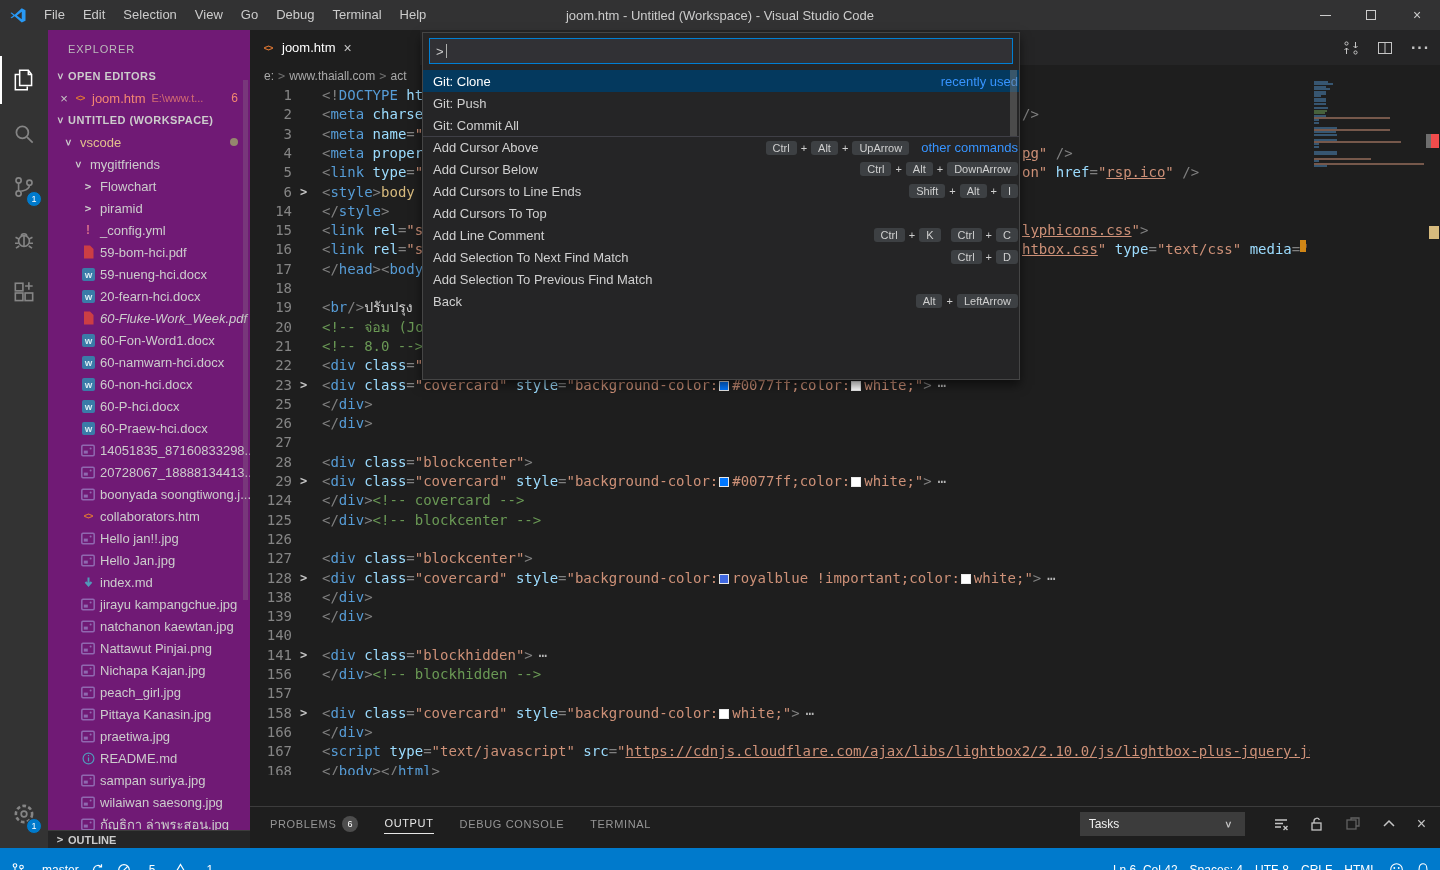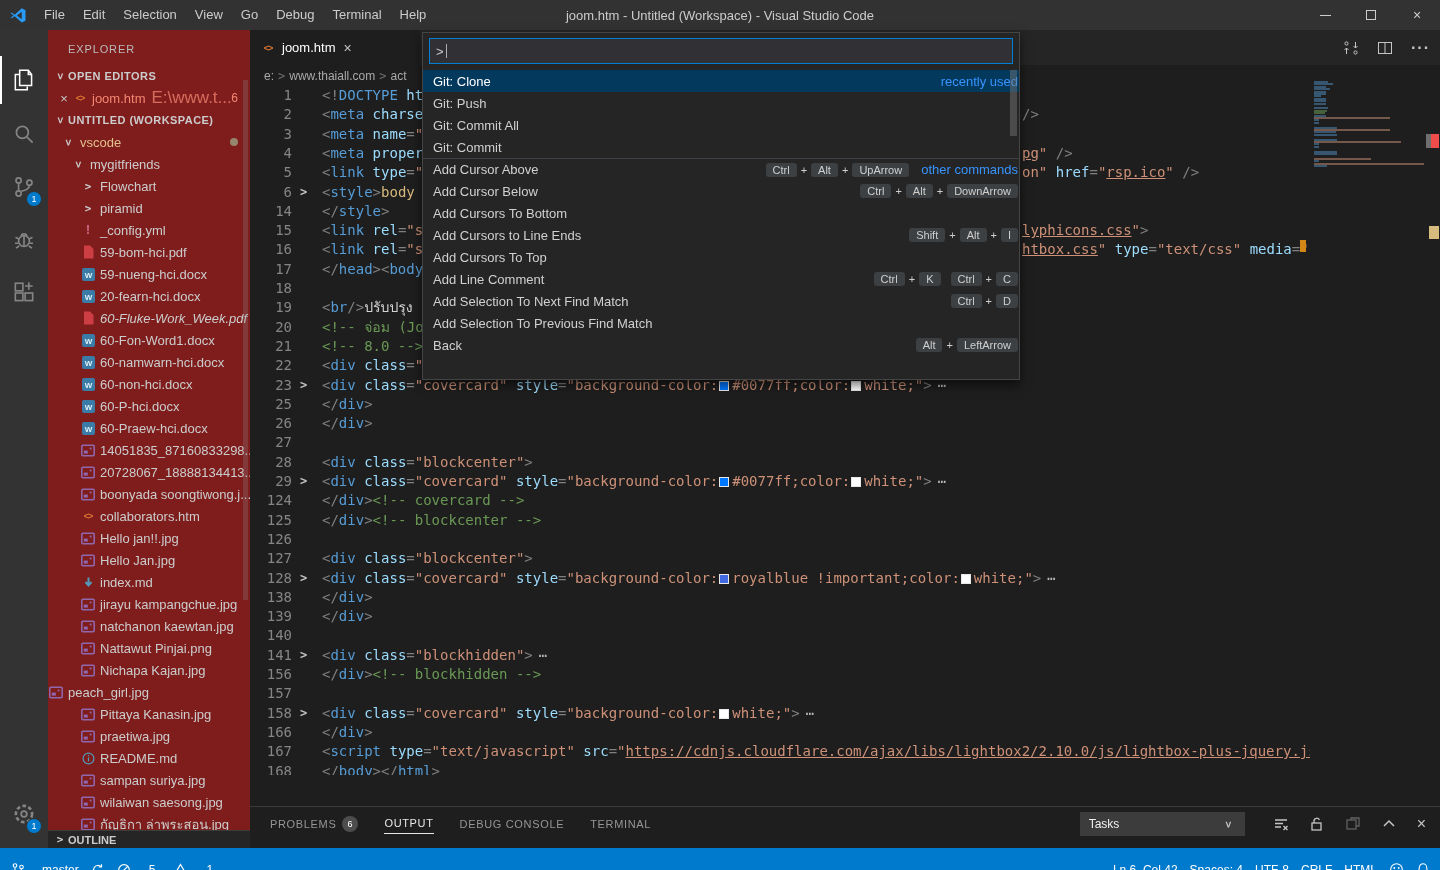--- a/index.html
+++ b/index.html
@@ -16,29 +16,29 @@
   .wb-min { width:11px; border-top:1px solid #cccccc; display:inline-block; }
   .wb-max { width:10px; height:10px; border:1px solid #cccccc; display:inline-block; }
 
   
   .activitybar { position:absolute; left:0; top:30px; width:48px; height:818px; background:#333333; z-index:30; }
   .ab-item { position:absolute; left:0; width:48px; height:48px; display:flex; align-items:center; justify-content:center; }
   .ab-active-border { position:absolute; left:0; top:0; width:2px; height:48px; background:#ffffff; }
   .ab-badge { position:absolute; right:6px; bottom:4px; min-width:16px; height:16px; border-radius:9px; background:#007acc; color:#ffffff; font-size:9px; display:flex; align-items:center; justify-content:center; border:1px solid #333333; }
 
   
-  .sidebar { position:absolute; left:48px; top:30px; width:202px; height:818px; background:#7f1d1d; color:#cccccc; overflow:hidden; z-index:20; }
+  .sidebar { position:absolute; left:48px; top:30px; width:202px; height:818px; background:#701a75; color:#cccccc; overflow:hidden; z-index:20; }
   .sb-title { font-size:11px; color:#bbbbbb; letter-spacing:.08em; padding:13px 0 10px 20px; }
   .sb-header { height:22px; font-size:11px; font-weight:bold; letter-spacing:.04em; display:flex; align-items:center; padding-left:4px; color:#cccccc; }
   .chev { display:inline-block; width:16px; text-align:center; font-weight:bold; color:#cccccc; font-size:11px; font-family:"DejaVu Sans Mono",monospace;}
   .chev.open { transform:rotate(90deg); }
   .oe-row { height:22px; display:flex; align-items:center; padding-left:8px; font-size:13px; }
   .oe-close { width:16px; color:#c5c5c5; font-size:13px; text-align:center; }
   .oe-name { color:#f48771; margin-left:4px; }
-  .oe-path { color:#f48771; opacity:.75; font-size:17px; margin-left:6px; flex:1; white-space:nowrap; overflow:hidden; }
+  .oe-path { color:#f48771; opacity:.75; font-size:11px; margin-left:6px; flex:1; white-space:nowrap; overflow:hidden; }
   .oe-badge { color:#f48771; font-size:12px; padding-right:12px; }
   .tree { position:relative; }
   .tree-row { height:22px; display:flex; align-items:center; font-size:13px; white-space:nowrap; overflow:hidden; }
   .tree-label { margin-left:4px; }
   .tree-row .fi { flex:0 0 auto; }
   .mod-dot { position:absolute; right:12px; width:8px; height:8px; border-radius:4px; background:#94876d; }
   .lbl-modified { color:#e2c08d; }
   .fi { display:inline-flex; width:16px; height:14px; align-items:center; justify-content:center; font-weight:bold; }
   .outline-header { position:absolute; left:0; bottom:0; width:100%; height:18px; border-top:1px solid #3c3c3c; background:#252526; display:flex; align-items:center; font-size:11px; font-weight:bold; padding-left:4px; }
   .sb-scroll { position:absolute; right:2px; top:50px; width:5px; height:520px; background:rgba(144,144,144,0.25); }
@@ -389,21 +389,21 @@
       <div class="tree-row" style="padding-left: 32px;">
         <span class="fi">
           <svg width="14" height="13" viewBox="0 0 14 13">
             <rect x="0.8" y="1.2" width="12.4" height="10.6" rx="1.2" fill="none" stroke="#9068b0" stroke-width="1.5"></rect>
             <rect x="2.8" y="6.6" width="4" height="3" fill="#9068b0"></rect>
             <circle cx="9.6" cy="4.6" r="1" fill="#9068b0"></circle>
           </svg>
         </span>
         <span class="tree-label ">Nichapa Kajan.jpg</span>
       </div>
-      <div class="tree-row" style="">
+      <div class="tree-row" style="padding-left: 32px;">
         <span class="fi">
           <svg width="14" height="13" viewBox="0 0 14 13">
             <rect x="0.8" y="1.2" width="12.4" height="10.6" rx="1.2" fill="none" stroke="#9068b0" stroke-width="1.5"></rect>
             <rect x="2.8" y="6.6" width="4" height="3" fill="#9068b0"></rect>
             <circle cx="9.6" cy="4.6" r="1" fill="#9068b0"></circle>
           </svg>
         </span>
         <span class="tree-label ">peach_girl.jpg</span>
       </div>
       <div class="tree-row" style="padding-left: 32px;">
@@ -800,24 +800,20 @@
         <span class="pal-trailing">recently used</span>
       </div>
       <div class="pal-item">
         <span class="pal-label">Git: Push</span>
         <span class="pal-spacer"></span>
       </div>
       <div class="pal-item">
         <span class="pal-label">Git: Commit All</span>
         <span class="pal-spacer"></span>
       </div>
-      <div class="pal-item">
-        <span class="pal-label">Git: Commit</span>
-        <span class="pal-spacer"></span>
-      </div>
       <div class="pal-item sep">
         <span class="pal-label">Add Cursor Above</span>
         <span class="pal-spacer"></span>
         <span class="kb-group">
           <span class="kb-chip">Ctrl</span>
           <span class="kb-plus">+</span>
           <span class="kb-chip">Alt</span>
           <span class="kb-plus">+</span>
           <span class="kb-chip">UpArrow</span>
         </span>
@@ -828,24 +824,20 @@
         <span class="pal-spacer"></span>
         <span class="kb-group">
           <span class="kb-chip">Ctrl</span>
           <span class="kb-plus">+</span>
           <span class="kb-chip">Alt</span>
           <span class="kb-plus">+</span>
           <span class="kb-chip">DownArrow</span>
         </span>
       </div>
       <div class="pal-item">
-        <span class="pal-label">Add Cursors To Bottom</span>
-        <span class="pal-spacer"></span>
-      </div>
-      <div class="pal-item">
         <span class="pal-label">Add Cursors to Line Ends</span>
         <span class="pal-spacer"></span>
         <span class="kb-group">
           <span class="kb-chip">Shift</span>
           <span class="kb-plus">+</span>
           <span class="kb-chip">Alt</span>
           <span class="kb-plus">+</span>
           <span class="kb-chip">I</span>
         </span>
       </div>

